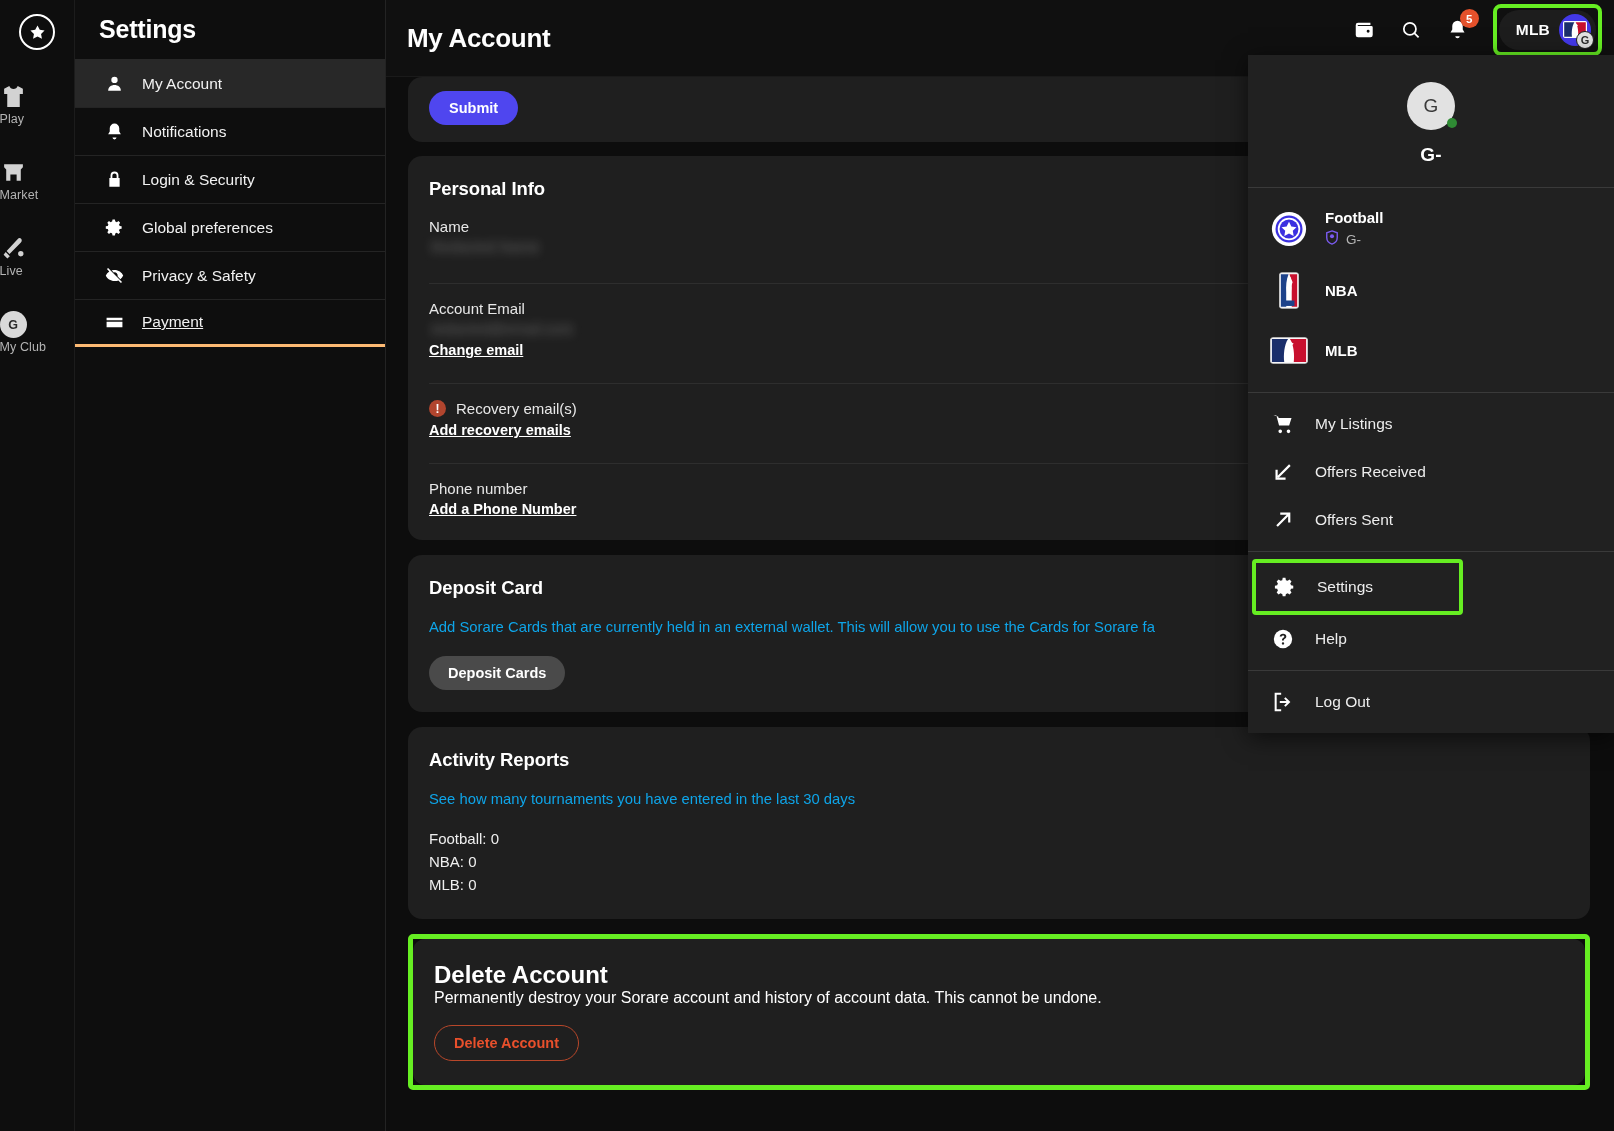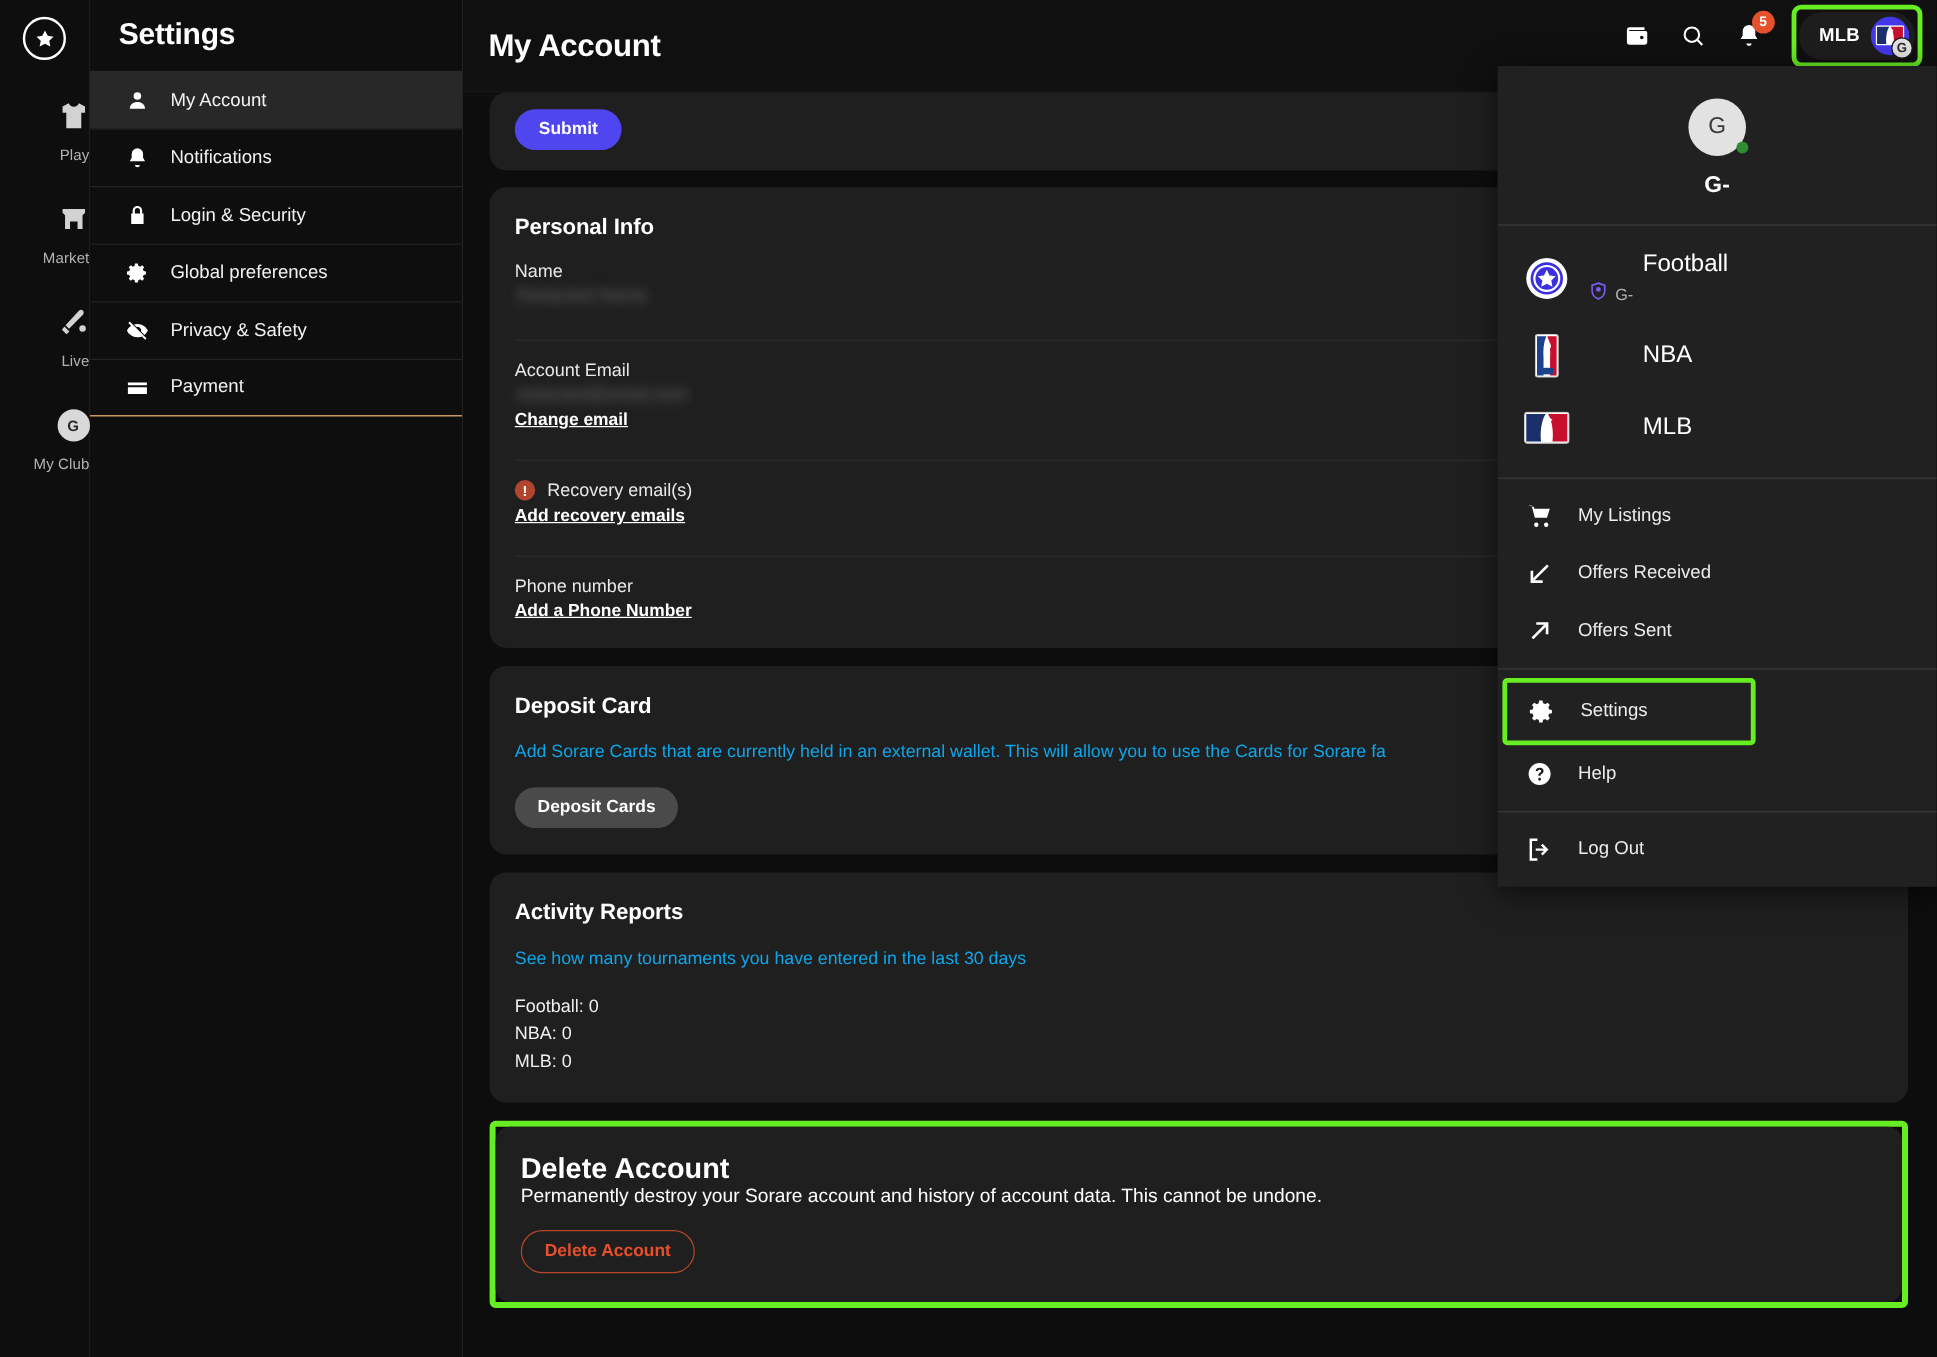--- a/index.html
+++ b/index.html
@@ -20,21 +20,21 @@
     border-right: 1px solid #1c1c1c;
   }
   .rail-logo {
     margin-top: 14px; width: 36px; height: 36px; border-radius: 50%;
     border: 2.5px solid #ffffff;
     display: flex; align-items: center; justify-content: center;
   }
   .rail-logo svg { width: 17px; height: 17px; display:block; }
   .rail-item {
     margin-top: 33px; width: 75px;
-    display: flex; flex-direction: column; align-items: flex-end; gap: 12px;
+    display: flex; flex-direction: column; align-items: flex-start; gap: 2px;
     cursor: pointer;
   }
   .rail-item:first-of-type { margin-top: 42px; }
   .rail-item .ico { width: 27px; height: 27px; display: flex; align-items: center; justify-content: center; }
   .rail-item .ico svg { width: 25px; height: 25px; fill: #d2d2d2; display:block; }
   .rail-item .lbl { font-size: 12.5px; color: #b4b4b4; letter-spacing: .1px; }
   .rail-avatar {
     width: 27px; height: 27px; border-radius: 50%; background: #d9d9d9;
     color: #2a2a2a; font-size: 12.5px; font-weight: 600;
     display: flex; align-items: center; justify-content: center;
@@ -47,21 +47,21 @@
   }
   .settings-title {
     height: 59px; display: flex; align-items: center;
     padding-left: 24px; font-size: 25px; font-weight: 700; letter-spacing: -.2px;
   }
   .snav-item {
     height: 48px; display: flex; align-items: center; gap: 18px;
     padding-left: 29px; border-top: 1px solid #242424;
     cursor: pointer; color: #f2f2f2;
   }
-  .snav-item:last-child { border-bottom: 1px solid #fdba74; }
+  .snav-item:last-child { border-bottom: 3px solid #fdba74; text-decoration: underline; }
   .snav-item.active { background: #282828; border-top-color: transparent; }
   .snav-item .ico { width: 20px; height: 20px; display:flex; align-items:center; justify-content:center; }
   .snav-item .ico svg { width: 19px; height: 19px; fill: #ffffff; display:block; }
   .snav-item .lbl { font-size: 15.5px; }
 
   
   .main {
     position: absolute; left: 386px; top: 0; right: 0; height: 1131px;
     background: #0d0d0d; overflow: hidden;
   }
@@ -187,21 +187,21 @@
     width: 10px; height: 10px; border-radius: 50%; background: #2f8b34;
   }
   .dd-name { margin-top: 14px; font-size: 19px; font-weight: 700; letter-spacing: .3px; }
   .dd-sep { height: 1px; background: #3a3a3a; }
 
   .dd-sport {
     display: flex; align-items: center; gap: 17px;
     padding: 11px 0 11px 22px; cursor: pointer;
   }
   .dd-sport .sp-logo { width: 38px; height: 38px; display:flex; align-items:center; justify-content:center; }
-  .dd-sport .sp-name { font-size: 20px; font-weight: 400; margin-left: 44px; }
+  .dd-sport .sp-name { font-size: 15px; font-weight: 700; }
   .dd-sport .sp-sub { display: flex; align-items: center; gap: 7px; margin-top: 3px; }
   .dd-sport .sp-sub .sub-txt { font-size: 13.5px; color: #b6b6b6; font-weight: 400; }
   .dd-sports-block { padding: 10px 0 12px; }
 
   .dd-item {
     display: flex; align-items: center; gap: 20px;
     padding: 12px 0 12px 23px; cursor: pointer;
   }
   .dd-item .ico { width: 24px; height: 24px; display:flex; align-items:center; justify-content:center; }
   .dd-item .ico svg { width: 22px; height: 22px; fill: #ffffff; display:block; }

